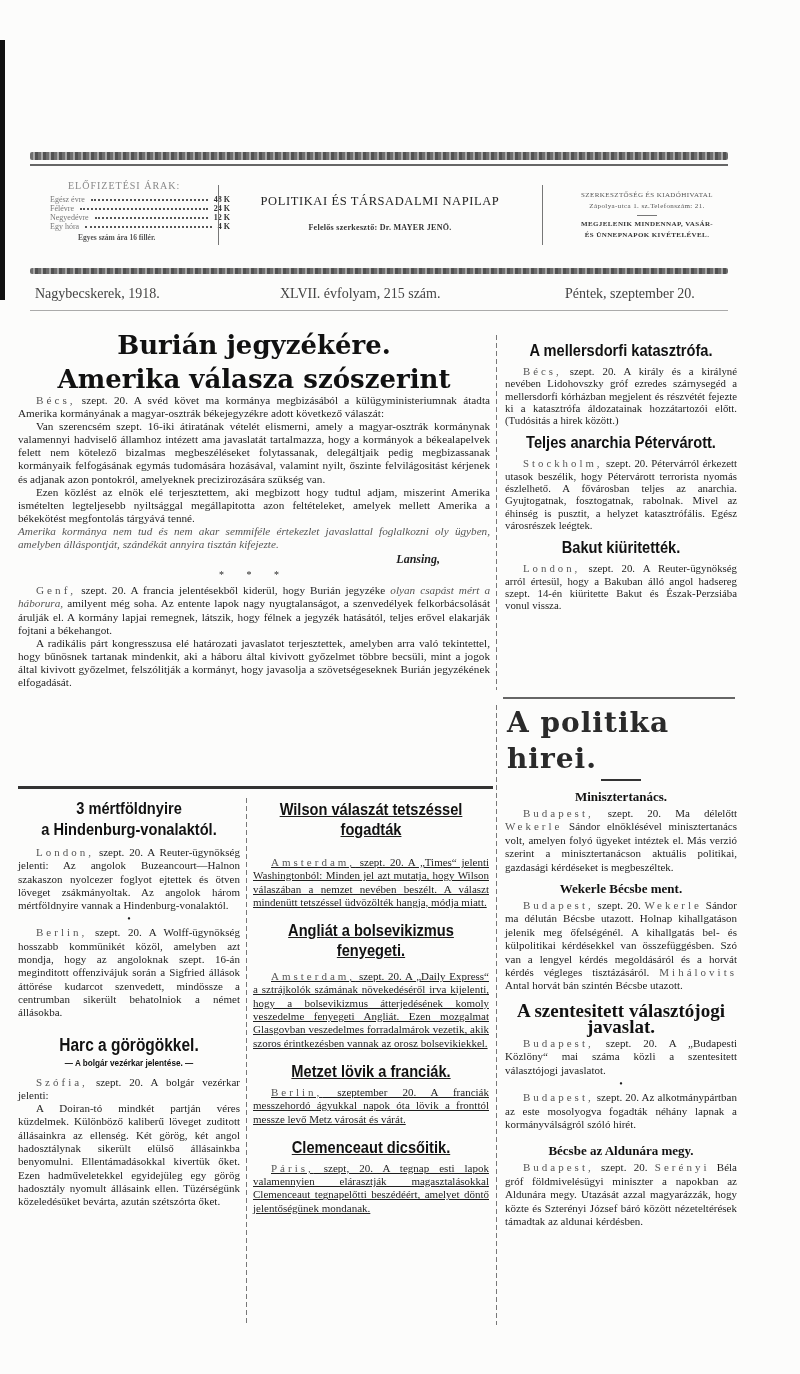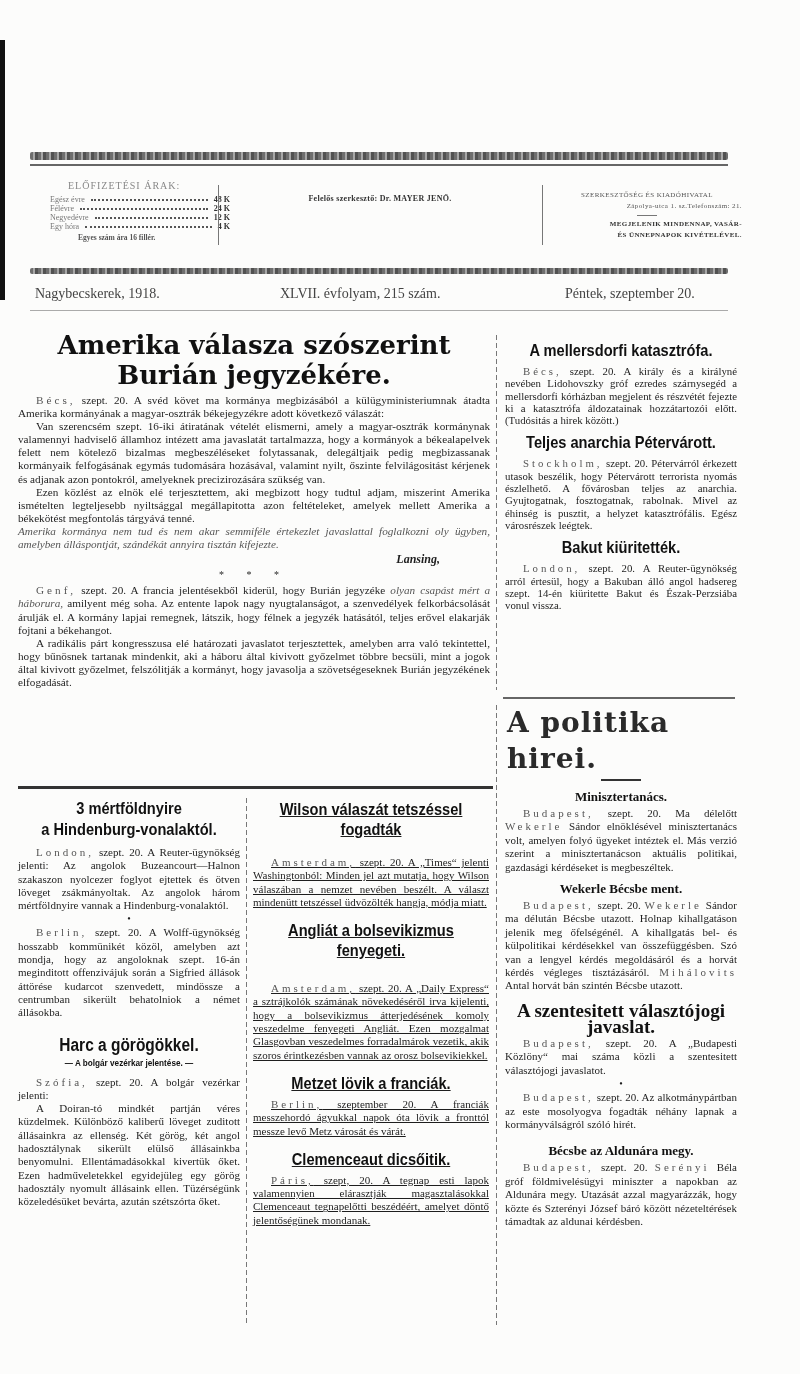--- a/index.html
+++ b/index.html
@@ -21,23 +21,23 @@
   .info-band { position:absolute; left:30px; top:180px; width:700px; height:80px; }
   .prices { position:absolute; left:20px; top:0; width:180px; font-size:8px; color:#777; }
   .prices-title { font-size:10px; letter-spacing:1px; margin-left:18px; margin-bottom:4px; color:#888; }
   .price-row { display:flex; justify-content:space-between; line-height:9px; }
   .price-row .dots { flex:1; border-bottom:2px dotted #555; margin:0 6px 3px; }
   .price-row .val { font-weight:bold; color:#333; }
   .prices-note { font-weight:bold; font-size:7.5px; margin-left:28px; margin-top:2px; color:#555; }
   .vsep { position:absolute; width:1px; background:#777; }
   .center-info { position:absolute; left:200px; top:14px; width:300px; text-align:center; }
   .paper-type { font-size:12.5px; letter-spacing:.6px; color:#222; }
-  .editor { font-size:8px; font-weight:bold; margin-top:0; color:#333; letter-spacing:.3px; }
+  .editor { font-size:8px; font-weight:bold; margin-top:14px; color:#333; letter-spacing:.3px; }
   .right-info { position:absolute; left:512px; top:10px; width:190px; font-size:7px; color:#555; letter-spacing:.4px; }
-  .right-info .line { display:flex; justify-content:flex-end; line-height:11px; }
+  .right-info .line { display:flex; justify-content:center; line-height:11px; }
   .right-info .small-rule { width:20px; height:1px; background:#777; margin:3px auto; }
   .right-info .bold { font-weight:bold; color:#333; }
 
   .date-line { position:absolute; left:30px; top:286px; width:700px; font-size:14px; color:#444; }
   .date-line span { position:absolute; top:0; }
 
   
   .art { position:absolute; font-size:11.2px; line-height:13.1px; color:#1e1e1e; text-align:justify; }
   .art p { text-indent:18px; }
   .art .noindent { text-indent:0; }
@@ -81,20 +81,21 @@
         </div>
       <div class="price-row">
           <span>Egy hóra</span>
           <span class="dots"></span>
           <span class="val">4 K</span>
         </div>
       <div class="prices-note">Egyes szám ára 16 fillér.</div>
     </div>
     <div class="vsep" style="left:188px;top:5px;height:60px;"></div>
     <div class="center-info">
+      <div class="paper-type">POLITIKAI ÉS TÁRSADALMI NAPILAP</div>
       <div class="editor">Felelős szerkesztő: Dr. MAYER JENŐ.</div>
     </div>
     <div class="vsep" style="left:512px;top:5px;height:60px;"></div>
     <div class="right-info" style="left:522px;">
       <div class="line" style="justify-content:center;">SZERKESZTŐSÉG ÉS KIADÓHIVATAL</div>
       <div class="line">
           <span>Zápolya-utca 1. sz.</span>
           <span>Telefonszám: 21.</span>
         </div>
       <div class="small-rule"></div>
@@ -105,22 +106,22 @@
   <div class="rule-wavy" style="left:30px;top:268px;width:698px;height:6px;"></div>
 
   <div class="date-line">
     <span style="left:5px;">Nagybecskerek, 1918.</span>
     <span style="left:250px;">XLVII. évfolyam, 215 szám.</span>
     <span style="left:535px;">Péntek, szeptember 20.</span>
   </div>
   <div class="rule-thin" style="left:30px;top:310px;width:698px;height:1px;background:#aaa;"></div>
 
   <div class="art" style="left:18px;top:330px;width:472px;">
+    <div class="h-serif-big" style="font-size:26px;line-height:30px;margin-bottom:4px;">Burián jegyzékére.</div>
     <div class="h-serif-big" style="font-size:26px;line-height:30px;">Amerika válasza szószerint</div>
-    <div class="h-serif-big" style="font-size:26px;line-height:30px;margin-bottom:4px;">Burián jegyzékére.</div>
     <p><span class="spaced">Bécs,</span><span> szept. 20. A svéd követ ma kormánya megbizásából a külügyministeriumnak átadta Amerika kormányának a magyar-osztrák békejegyzékre adott következő válaszát:</span></p>
     <p>Van szerencsém szept. 16-iki átiratának vételét elismerni, amely a magyar-osztrák kormánynak valamennyi hadviselő államhoz intézett ama javaslatát tartalmazza, hogy a kormányok a békealapelvek felett nem kötelező bizalmas megbeszéléseket folytassanak, delegáltjaik pedig megbizassanak kormányaik felfogásának egymás tudomására hozásával, valamint nyilt, őszinte felvilágositást kérjenek és adjanak azon pontokról, amelyeknek precizirozására szükség van.</p>
     <p>Ezen közlést az elnök elé terjesztettem, aki megbizott hogy tudtul adjam, miszerint Amerika ismételten legteljesebb nyiltsággal megállapitotta azon feltételeket, amelyek mellett Amerika a békekötést megfontolás tárgyává tenné.</p>
     <p class="noindent ital">Amerika kormánya nem tud és nem akar semmiféle értekezlet javaslattal foglalkozni oly ügyben, amelyben álláspontját, szándékát annyira tisztán kifejezte.</p>
     <div class="sig">Lansing,</div>
     <div class="stars">* * *</div>
     <p><span class="spaced">Genf,</span><span> szept. 20. A francia jelentésekből kiderül, hogy Burián jegyzéke </span><span class="ital">olyan csapást mért a háborura,</span><span> amilyent még soha. Az entente lapok nagy nyugtalanságot, a szenvedélyek felkorbácsolását árulják el. A kormány lapjai remegnek, látszik, hogy félnek a jegyzék hatásától, teljes erővel elakarják fojtani a békehangot.</span></p>
     <p>A radikális párt kongresszusa elé határozati javaslatot terjesztettek, amelyben arra való tekintettel, hogy bűnösnek tartanak mindenkit, aki a háboru által kivivott győzelmet többre becsüli, mint a jogok által kivivott győzelmet, felszólitják a kormányt, hogy javasolja a szövetségeseknek Burián jegyzékének elfogadását.</p>
   </div>
 
@@ -168,19 +169,19 @@
 
   <div class="col-rule" style="left:246px;top:798px;height:525px;"></div>
   <div class="col-rule" style="left:496px;top:705px;height:620px;"></div>
 
   <div class="art" style="left:253px;top:800px;width:236px;font-size:11px;line-height:13.3px;text-decoration:underline;">
     <div class="h-sans" style="font-size:17px;line-height:20px;">Wilson válaszát tetszéssel</div>
     <div class="h-sans" style="font-size:17px;line-height:20px;">fogadták</div>
     <p style="margin-top:16px;"><span class="spaced">Amsterdam,</span><span> szept. 20. A „Times“ jelenti Washingtonból: Minden jel azt mutatja, hogy Wilson válaszában a nemzet nevében beszélt. A választ mindenütt tetszéssel üdvözölték hangja, módja miatt.</span></p>
     <div class="h-sans" style="font-size:17px;line-height:20px;margin-top:12px;">Angliát a bolsevikizmus</div>
     <div class="h-sans" style="font-size:17px;line-height:20px;">fenyegeti.</div>
-    <p style="margin-top:21px;"><span class="spaced">Amsterdam,</span><span> szept. 20. A „Daily Express“ a sztrájkolók számának növekedéséről irva kijelenti, hogy a bolsevikizmus átterjedésének komoly veszedelme fenyegeti Angliát. Ezen mozgalmat Glasgovban veszedelmes forradalmárok vezetik, akik szoros érintkezésben vannak az orosz bolsevikiekkel.</span></p>
+    <p style="margin-top:9px;"><span class="spaced">Amsterdam,</span><span> szept. 20. A „Daily Express“ a sztrájkolók számának növekedéséről irva kijelenti, hogy a bolsevikizmus átterjedésének komoly veszedelme fenyegeti Angliát. Ezen mozgalmat Glasgovban veszedelmes forradalmárok vezetik, akik szoros érintkezésben vannak az orosz bolsevikiekkel.</span></p>
     <div class="h-sans" style="font-size:17px;line-height:20px;margin-top:12px;">Metzet lövik a franciák.</div>
     <p style="margin-top:4px;"><span class="spaced">Berlin,</span><span> szeptember 20. A franciák messzehordó ágyukkal napok óta lövik a fronttól messze levő Metz városát és várát.</span></p>
     <div class="h-sans" style="font-size:17px;line-height:20px;margin-top:12px;">Clemenceaut dicsőitik.</div>
     <p style="margin-top:4px;"><span class="spaced">Páris,</span><span> szept, 20. A tegnap esti lapok valamennyien elárasztják magasztalásokkal Clemenceaut tegnapelőtti beszédéért, amelyet döntő jelentőségünek mondanak.</span></p>
   </div>
 </div>
 
 </body></html>

